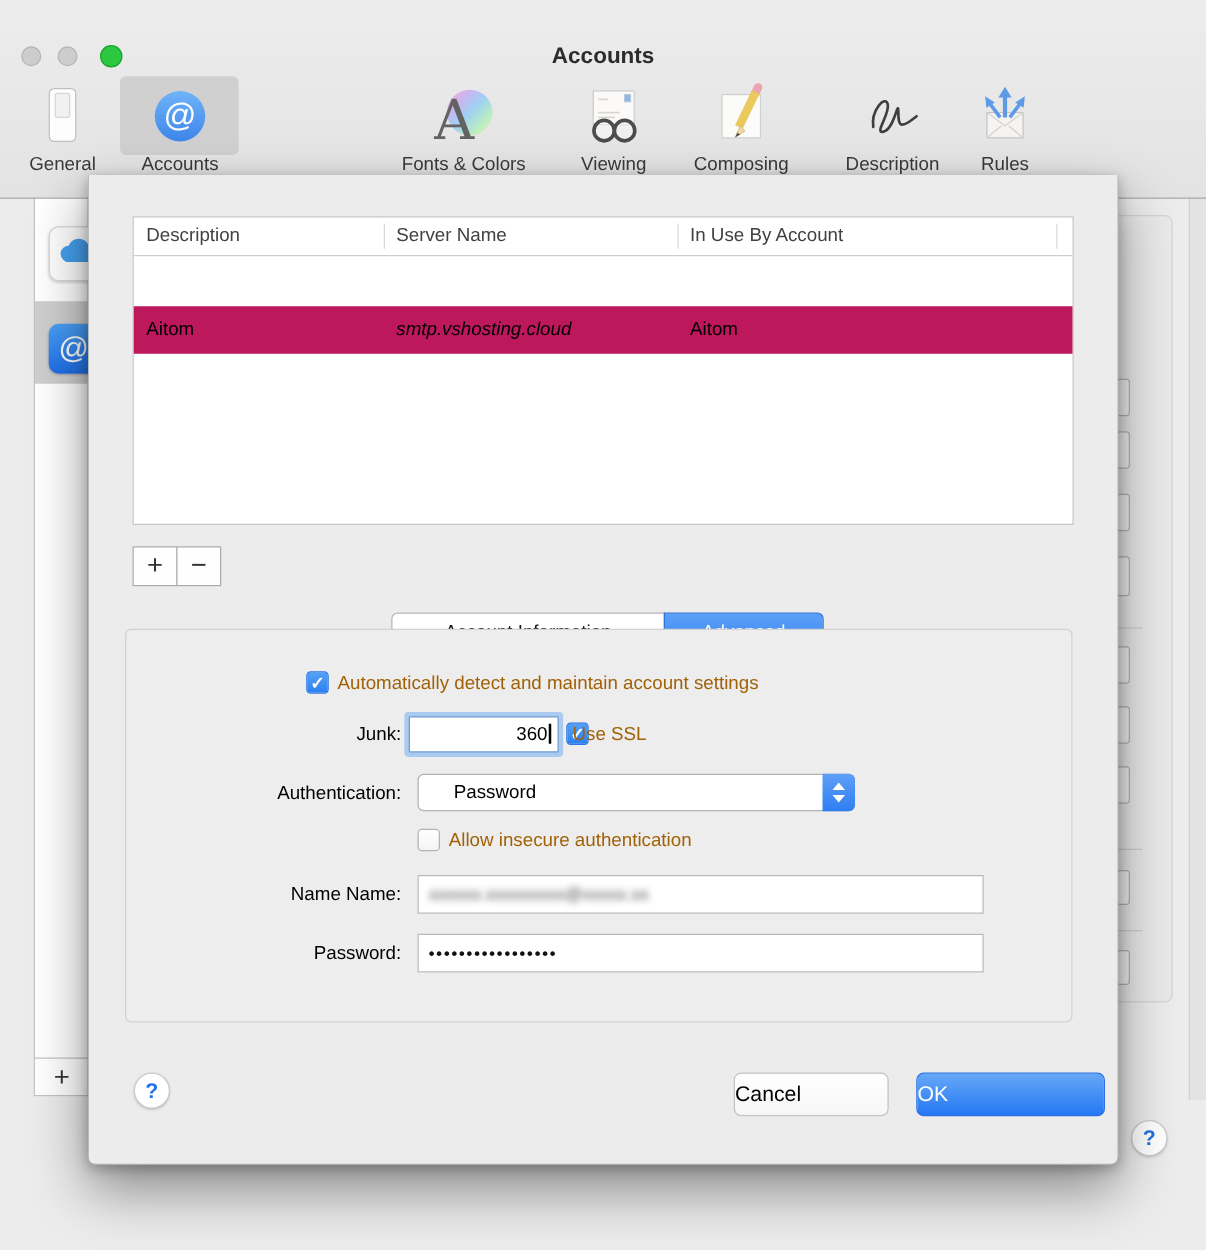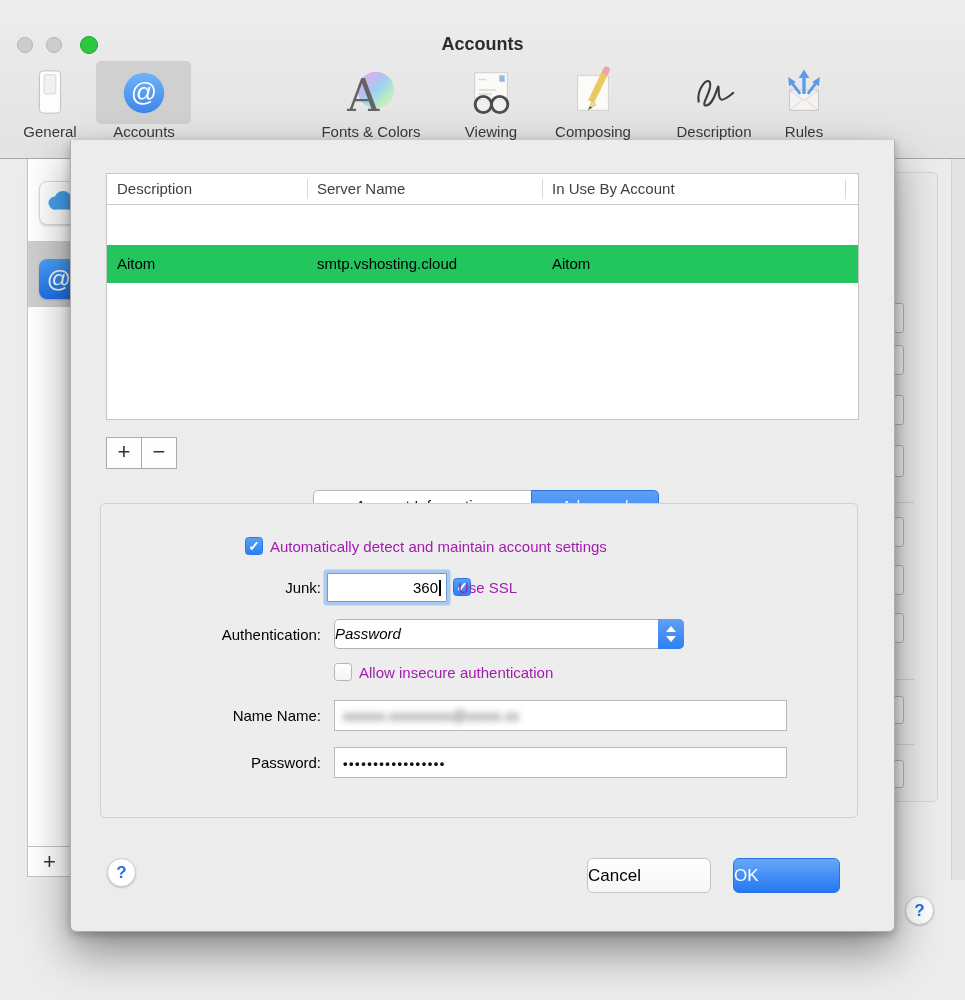--- a/index.html
+++ b/index.html
@@ -50,21 +50,21 @@
   
   .sheet{left:70px;top:140px;width:825px;height:792px;background:#ececec;
          border:1px solid #aeaeae;border-top:none;border-radius:0 0 6px 6px;
          box-shadow:0 20px 45px rgba(0,0,0,.42),0 3px 10px rgba(0,0,0,.25);
          z-index:5;box-sizing:border-box;}
   .srv-table{left:35px;top:33px;width:753px;height:247px;background:#fff;
              border:1px solid #c6c6c6;box-sizing:border-box;}
   .st-header{left:0;top:0;width:100%;height:30px;border-bottom:1px solid #cdcdcd;}
   .st-hcell{top:6px;font-size:15px;color:#414141;white-space:nowrap;}
   .st-vsep{top:5px;width:1px;height:20px;background:#d9d9d9;}
-  .st-row{left:0;top:71px;width:100%;height:38px;background:#22c55e;}
+  .st-row{left:0;top:71px;width:100%;height:38px;background:#be185d;}
   .st-cell{top:10px;font-size:15px;color:#000;white-space:nowrap;}
   .addrem{left:35px;top:297px;display:flex;}
   .ar-btn{width:36px;height:32px;background:#fefefe;border:1px solid #ababab;
           box-sizing:border-box;font-size:22px;color:#333;text-align:center;
           line-height:28px;}
   .ar-btn+.ar-btn{margin-left:-1px;}
 
   .seg{top:350px;height:29px;font-size:15px;text-align:center;line-height:29px;
        box-sizing:border-box;}
   .seg-left{left:242px;width:219px;background:#fff;border:1px solid #b6b6b6;
@@ -73,49 +73,49 @@
              border:1px solid #2d74dd;border-radius:0 5px 5px 0;color:#fff;}
 
   .groupbox{left:29px;top:363px;width:758px;height:315px;background:#ededed;
             border:1px solid #d2d2d2;border-radius:5px;box-sizing:border-box;}
 
   .cb{width:18px;height:18px;border-radius:3.5px;box-sizing:border-box;text-align:center;}
   .cb.on{background:linear-gradient(#55a1f7,#2c80f0);border:1px solid #2a76e8;
          color:#fff;font-size:14px;font-weight:bold;line-height:17px;}
   .cb.off{background:linear-gradient(#fff,#f4f4f4);border:1px solid #b4b4b4;}
   .form-label{width:200px;text-align:right;font-size:15px;color:#000;white-space:nowrap;}
-  .cb-label{font-size:15px;color:#a21caf;white-space:nowrap;}
+  .cb-label{font-size:15px;color:#a16207;white-space:nowrap;}
 
   .port-field{left:256px;top:433px;width:120px;height:29px;background:#fff;
               border:1px solid #6f9bd2;box-shadow:0 0 0 3.5px #aacaf0;
               box-sizing:border-box;border-radius:1px;
               font-size:15px;text-align:right;line-height:27px;padding-right:5px;}
   .caret{display:inline-block;width:2px;height:16px;background:#000;
          vertical-align:-3px;margin-left:1px;}
 
   .popup{left:263px;top:479px;width:350px;height:30px;background:#fff;
          border:1px solid #b3b3b3;border-radius:5px;box-sizing:border-box;
-         font-size:15px;line-height:28px;padding-left:0;font-style:italic;}
+         font-size:15px;line-height:28px;padding-left:28px;}
   .popup-cap{position:absolute;right:-1px;top:-1px;width:26px;height:30px;
              background:linear-gradient(#5ea0f7,#2f7ef2);border-radius:0 5px 5px 0;}
   .chev{position:absolute;left:8px;width:0;height:0;
         border-left:5px solid transparent;border-right:5px solid transparent;}
   .chev.up{top:7px;border-bottom:6px solid #fff;}
   .chev.down{top:17px;border-top:6px solid #fff;}
 
   .txt-field{background:#fff;border:1px solid #b9b9b9;box-sizing:border-box;
              height:31px;font-size:15px;line-height:29px;padding-left:8px;}
   .blurred{filter:blur(3px);color:#555;font-size:14px;}
   .pw-dots{font-size:13px;letter-spacing:1.5px;color:#111;font-weight:bold;}
 
   .btn{height:35px;border-radius:6px;font-size:17px;
        line-height:33px;box-sizing:border-box;}
   .btn-cancel{left:516px;top:718px;width:124px;background:linear-gradient(#ffffff,#f6f6f6);
               border:1px solid #c3c3c3;color:#000;}
-  .btn-ok{left:662px;top:718px;width:107px;background:linear-gradient(#66a8f8,#2478f2);
+  .btn-ok{left:662px;top:718px;width:151px;background:linear-gradient(#66a8f8,#2478f2);
           border:1px solid #2a72e4;color:#fff;}
 </style>
 </head>
 <body>
 
 <div id="stage">
 
   <div class="abs chrome">
     <div class="abs tl gray" style="left:17px;top:13px;"></div>
     <div class="abs tl gray" style="left:46px;top:13px;"></div>
@@ -263,21 +263,21 @@
       <div class="abs st-header">
         <div class="abs st-hcell" style="left:10px;">Description</div>
         <div class="abs st-hcell" style="left:210px;">Server Name</div>
         <div class="abs st-hcell" style="left:445px;">In Use By Account</div>
         <div class="abs st-vsep" style="left:200px;"></div>
         <div class="abs st-vsep" style="left:435px;"></div>
         <div class="abs st-vsep" style="left:738px;"></div>
       </div>
       <div class="abs st-row">
         <div class="abs st-cell" style="left:10px;">Aitom</div>
-        <div class="abs st-cell" style="left:210px;">smtp.vshosting.cloud</div>
+        <div class="abs st-cell" style="left:210px;font-style:italic;">smtp.vshosting.cloud</div>
         <div class="abs st-cell" style="left:445px;">Aitom</div>
       </div>
     </div>
 
     <div class="abs addrem">
       <div class="ar-btn">+</div>
       <div class="ar-btn">−</div>
     </div>
 
     <div class="abs seg seg-left">Account Information</div>

